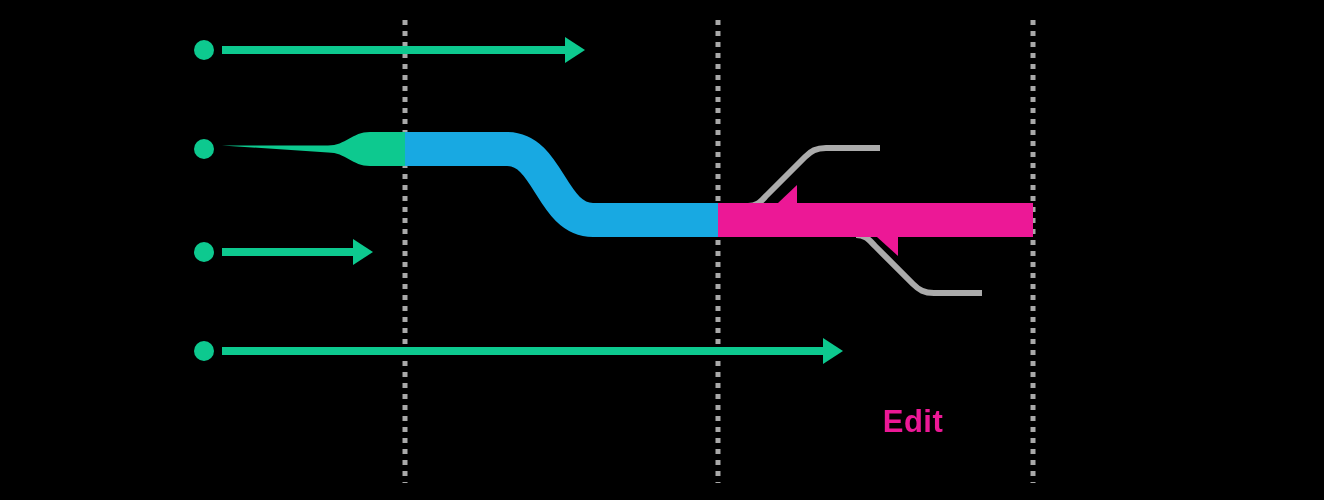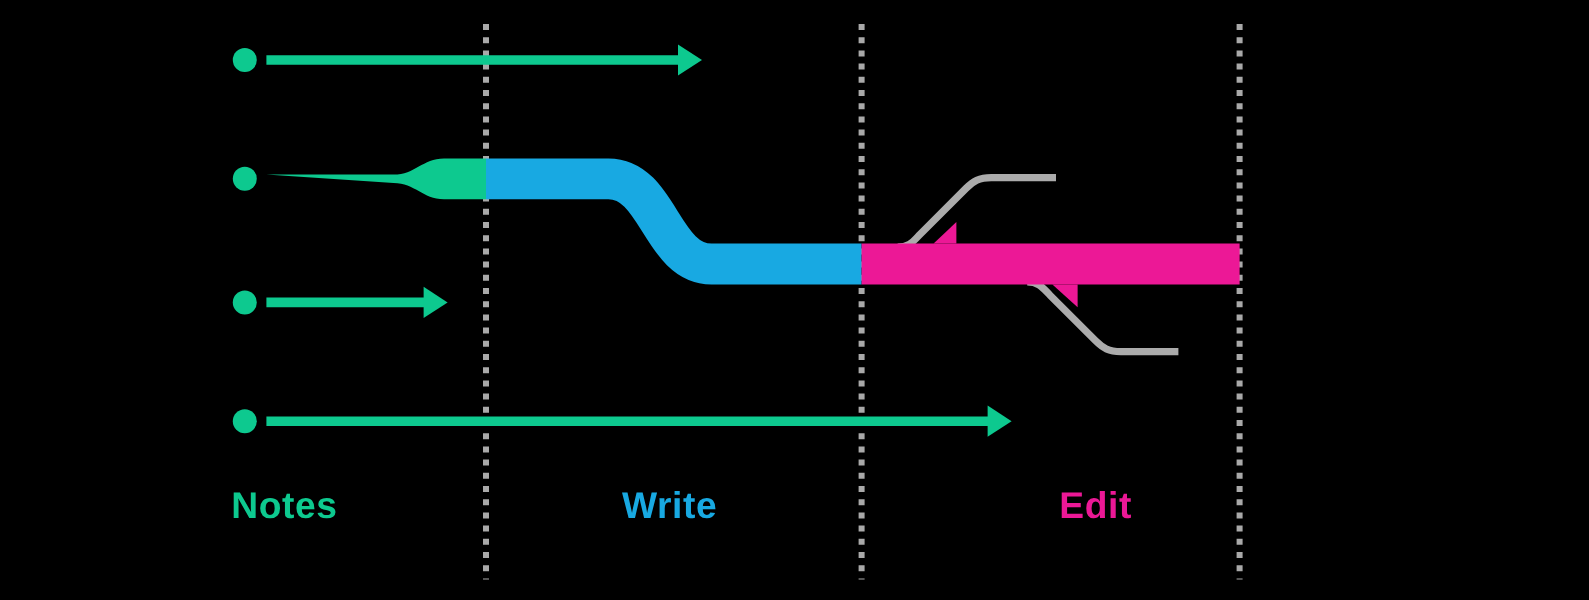--- a/index.html
+++ b/index.html
@@ -50,16 +50,14 @@
       <circle cx="204" cy="149" r="10" fill="#0dc98f"></circle>
       <path d="M 222 145.5 L 328 145.5 C 346 145.5 352 132 370 132 L 405 132 L 405 166 L 370 166 C 352 166 346 152.5 328 152.5 Z" fill="#0dc98f"></path>
       <circle cx="204" cy="252" r="10" fill="#0dc98f"></circle>
       <line x1="222" y1="252" x2="357" y2="252" stroke="#0dc98f" stroke-width="8"></line>
       <polygon points="373,252 353,239 353,265" fill="#0dc98f"></polygon>
       <circle cx="204" cy="351" r="10" fill="#0dc98f"></circle>
       <line x1="222" y1="351" x2="827" y2="351" stroke="#0dc98f" stroke-width="8"></line>
       <polygon points="843,351 823,338 823,364" fill="#0dc98f"></polygon>
     </svg>
 
-  <div class="phase-label" style="left: 237px; top: 404px; color: rgb(13, 201, 143);">Notes</div>
-  <div class="phase-label" style="left: 558px; top: 404px; color: rgb(24, 169, 226);">Write</div>
   <div class="phase-label" style="left: 876px; top: 404px; color: rgb(236, 24, 150); margin-left: 37px;">Edit</div>
 </div>
 
 </body></html>

